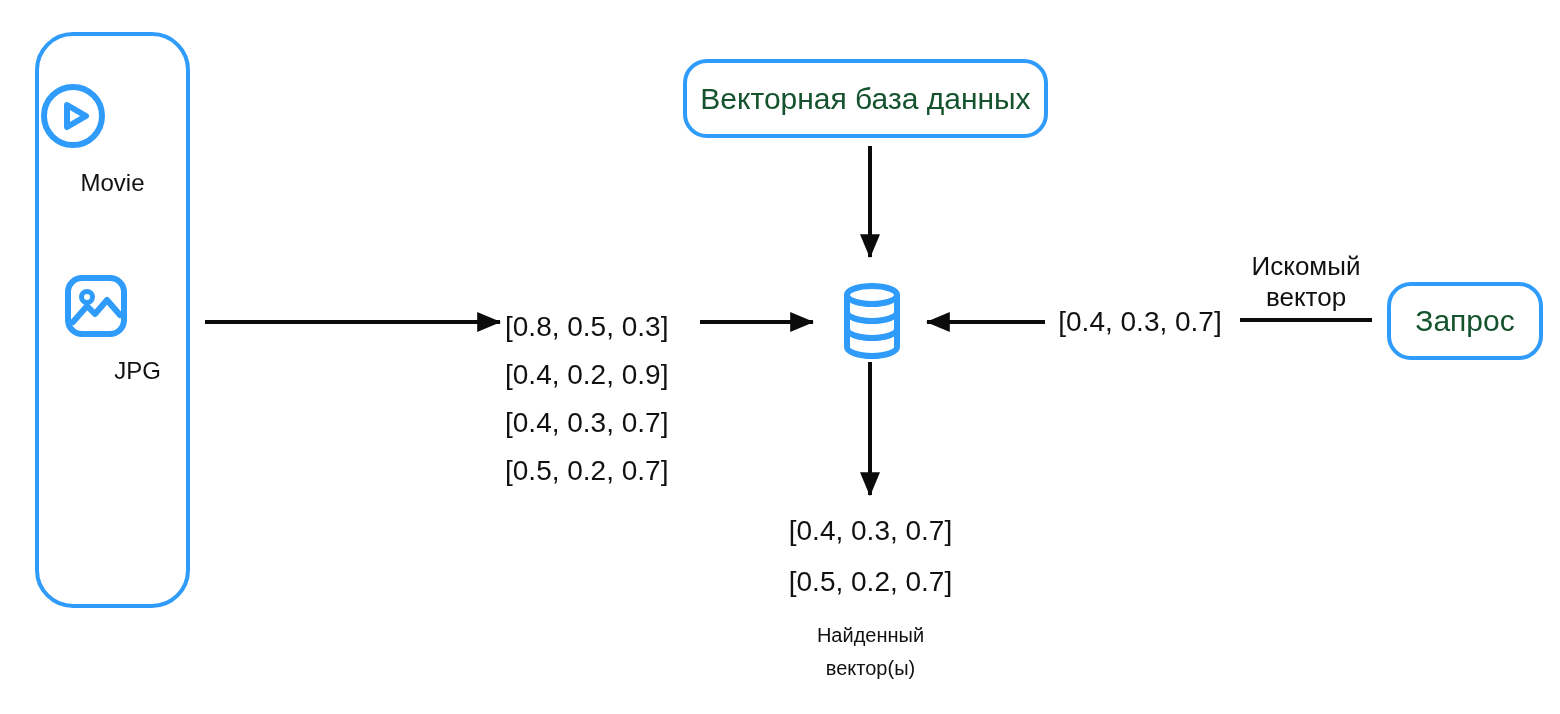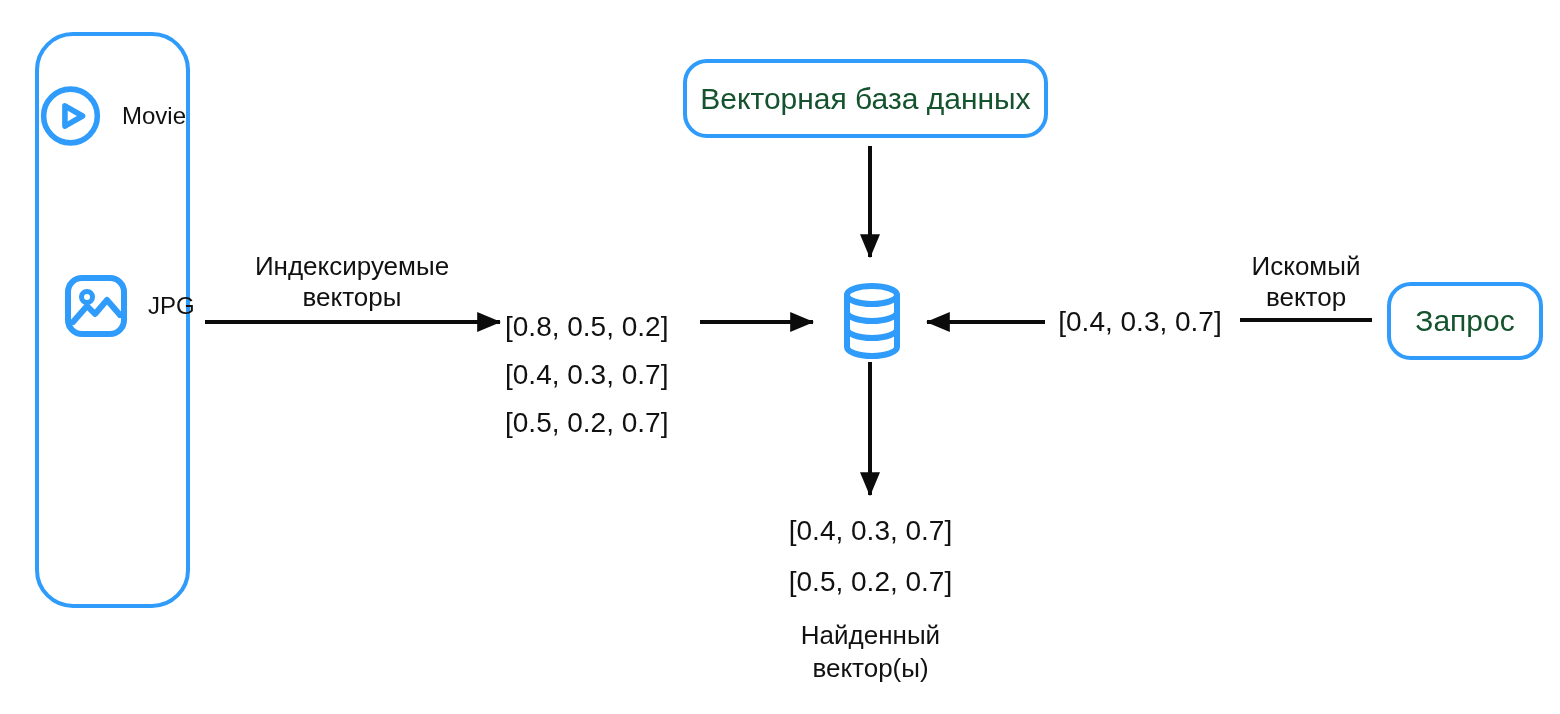--- a/index.html
+++ b/index.html
@@ -24,22 +24,21 @@
     width: 155px; height: 576px;
     border: 4px solid #2f9bfa;
     border-radius: 38px;
     box-sizing: border-box;
     background: #ffffff;
   }
   .source-item {
     position: absolute;
     left: 0; width: 147px;
     display: flex;
-    flex-direction: row;
-    align-items: center;
+    flex-direction: column;
     gap: 20px;
   }
   .source-label {
     font-size: 24px;
     line-height: 26px;
     color: #111111;
     text-align: center;
   }
 
   
@@ -85,21 +84,21 @@
     text-align: center;
   }
   .results-vectors {
     font-size: 28px;
     line-height: 51px;
     white-space: nowrap;
   }
   .results-caption {
     margin: 12px auto 0;
     width: 160px;
-    font-size: 26px;
+    font-size: 20px;
     line-height: 33px;
   }
 
   svg { display: block; }
   .icon-stroke { stroke: #2f9bfa; fill: none; stroke-linecap: round; stroke-linejoin: round; }
 </style>
 </head>
 <body>
 
 <div id="canvas">
@@ -132,24 +131,24 @@
       <svg width="64" height="64" viewBox="0 0 64 64">
         <rect class="icon-stroke" x="4" y="4" width="56" height="56" rx="14" stroke-width="6"></rect>
         <circle class="icon-stroke" cx="23" cy="23" r="5.5" stroke-width="5"></circle>
         <path class="icon-stroke" d="M9 48 L23 32 L31 40 L43 26 L56 41" stroke-width="6"></path>
       </svg>
       <div class="source-label">JPG</div>
     </div>
 
   </div>
 
-  <div class="abs arrow-label label-indexing">Индексируемые векторы</div>
 
   <div class="abs vec-list">
-    <div>[0.8, 0.5, 0.2]</div>
+    <div>[0.8, 0.5, 0.3]</div>
+    <div>[0.4, 0.2, 0.9]</div>
     <div>[0.4, 0.3, 0.7]</div>
     <div>[0.5, 0.2, 0.7]</div>
   </div>
 
   <div class="abs pill db-title-box">
     <span>Векторная база данных</span>
   </div>
 
   <svg class="abs" style="left:841px; top:283px;" width="62" height="76" viewBox="0 0 62 76">
     <ellipse class="icon-stroke" cx="31" cy="12" rx="25" ry="9" stroke-width="6"></ellipse>

